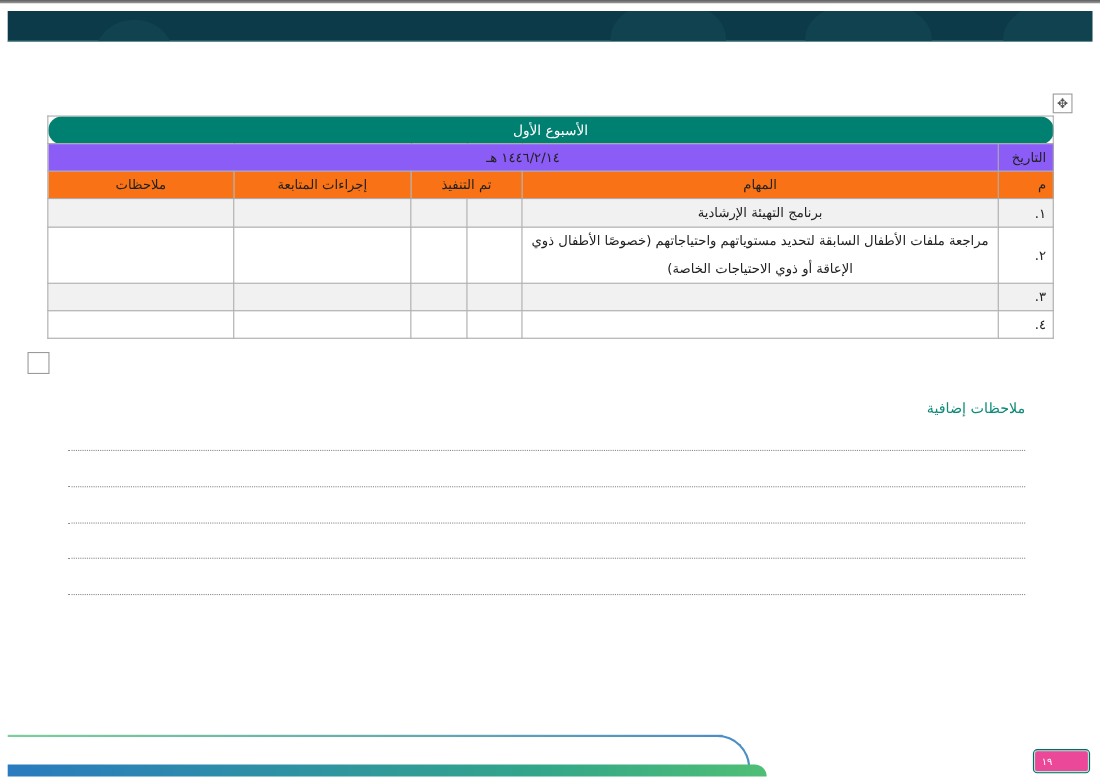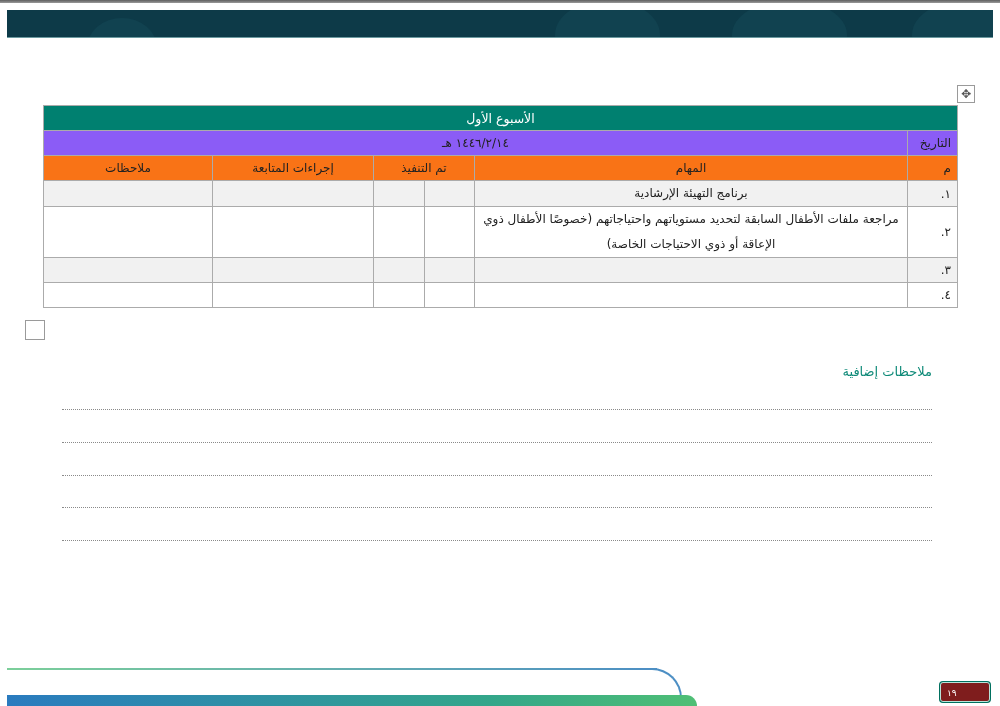--- a/index.html
+++ b/index.html
@@ -23,21 +23,21 @@
   .resize-handle {
     position:absolute; left:25px; top:320px; width:18px; height:18px;
     border:1px solid #9a9a9a; background:#fff;
   }
   table.plan {
     position:absolute; left:43px; top:105px; width:914px;
     border-collapse:collapse; direction:rtl; table-layout:fixed;
     font-size:12px;
   }
   table.plan td { border:1px solid #ababab; padding:0 6px; height:24px; vertical-align:middle; }
-  .week-title td { background:#008070; color:#fff; text-align:center; height:29px; border-color:#ababab; font-size:12.5px; }
+  .week-title td { background:#008070; color:#fff; text-align:center; height:29px; border-color:#ababab; font-size:12.5px;border-radius:12px; }
   .date-row td { background:#8b5cf6; height:27px; }
   .date-row .date-label { text-align:right; }
   .date-row .date-value { text-align:center; }
   .head-row td { text-align:center; height:26px; background:#f97316; }
   .head-row td.num { text-align:right; }
   .row-shaded td { background:#f1f1f1; }
   .row-white td { background:#fff; }
   td.num { text-align:right; }
   td.task { text-align:center; line-height:25px; }
   .task-tall { height:50px !important; }
@@ -53,21 +53,21 @@
     position:absolute; left:640px; top:668px; width:40px; height:30px;
     border-top:2px solid #4d8fc4; border-right:2px solid #4d8fc4; border-top-right-radius:30px;
   }
   .footer-bar {
     position:absolute; left:7px; top:695px; width:690px; height:11px;
     background:linear-gradient(90deg,#2a7bbf,#33a68a 70%,#4fbf75);
     border-top-right-radius:12px;
   }
   .page-badge {
     position:absolute; left:940px; top:682px; width:50px; height:20px;
-    background:#7f1d1d; border:1px solid #b9e3d8; border-radius:3px;
+    background:#ec4899; border:1px solid #b9e3d8; border-radius:3px;
     color:#fff; font-size:9px; line-height:20px; padding-left:6px; box-sizing:border-box;
     box-shadow:0 0 0 1px #00705f;
   }
 </style>
 </head>
 <body>
 
 <div class="top-rule"></div>
 
 <div class="banner">

